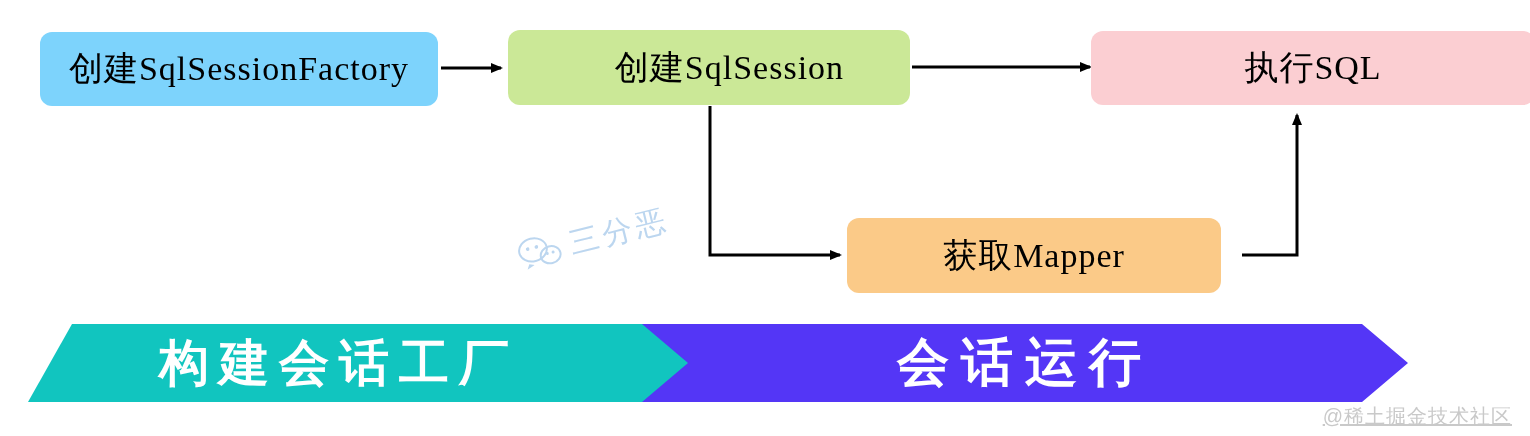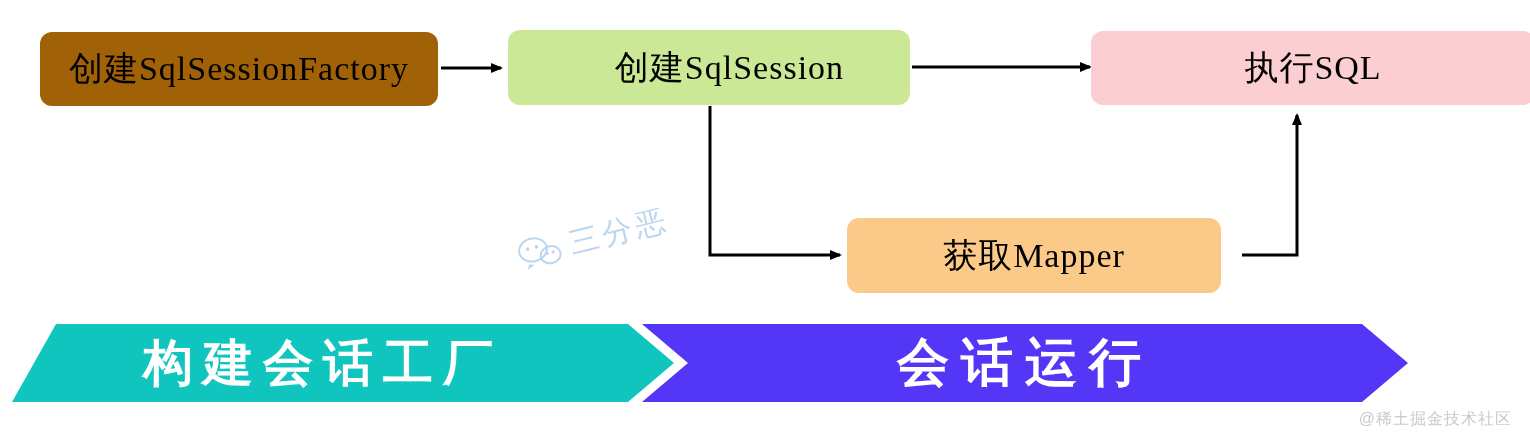--- a/index.html
+++ b/index.html
@@ -45,21 +45,21 @@
     height: 78px;
     display: flex;
     align-items: center;
     justify-content: center;
     color: #ffffff;
     font-weight: bold;
     font-size: 50px;
     letter-spacing: 10px;
   }
   .banner-1 {
-    left: 12px;
+    left: 28px;
     width: 662px;
     clip-path: polygon(44px 0, calc(100% - 46px) 0, 100% 50%, calc(100% - 46px) 100%, 0 100%);
     padding-right: 40px;
   }
   .banner-2 {
     left: 642px;
     width: 766px;
     clip-path: polygon(0 0, calc(100% - 46px) 0, 100% 50%, calc(100% - 46px) 100%, 0 100%, 46px 50%);
     font-size: 52px;
     letter-spacing: 12px;
@@ -80,23 +80,24 @@
     letter-spacing: 4px;
     opacity: 0.9;
   }
   .watermark svg { display: block; }
 
   .credit {
     position: absolute;
     right: 18px;
     bottom: 6px;
     font-family: "Liberation Sans", sans-serif;
-    font-size: 16px;
+    font-size: 20px;
     color: #c9c9c9;
     letter-spacing: 1px;
+    text-decoration: underline;
   }
 </style>
 </head>
 <body>
 
 <div class="canvas">
 
   <svg class="connector-layer" viewBox="0 0 1530 436" xmlns="http://www.w3.org/2000/svg">
     <defs>
       <marker id="ah" markerWidth="12" markerHeight="10" refX="10" refY="5" orient="auto" markerUnits="userSpaceOnUse">
@@ -106,21 +107,21 @@
 
     <line x1="441" y1="68" x2="501" y2="68" stroke="#000" stroke-width="3" marker-end="url(#ah)"></line>
 
     <line x1="912" y1="67" x2="1090" y2="67" stroke="#000" stroke-width="3" marker-end="url(#ah)"></line>
 
     <path d="M710,106 L710,255 L840,255" fill="none" stroke="#000" stroke-width="3" marker-end="url(#ah)"></path>
 
     <path d="M1242,255 L1297,255 L1297,115" fill="none" stroke="#000" stroke-width="3" marker-end="url(#ah)"></path>
   </svg>
 
-  <div class="flow-box box-1" style="background: #a16207;">
+  <div class="flow-box box-1" style="background: #7dd3fc;">
     <span>创建SqlSessionFactory</span>
   </div>
 
   <div class="flow-box box-2" style="background: rgb(203, 232, 151);">
     <span>创建SqlSession</span>
   </div>
 
   <div class="flow-box box-3" style="background: rgb(251, 206, 210);">
     <span>执行SQL</span>
   </div>

